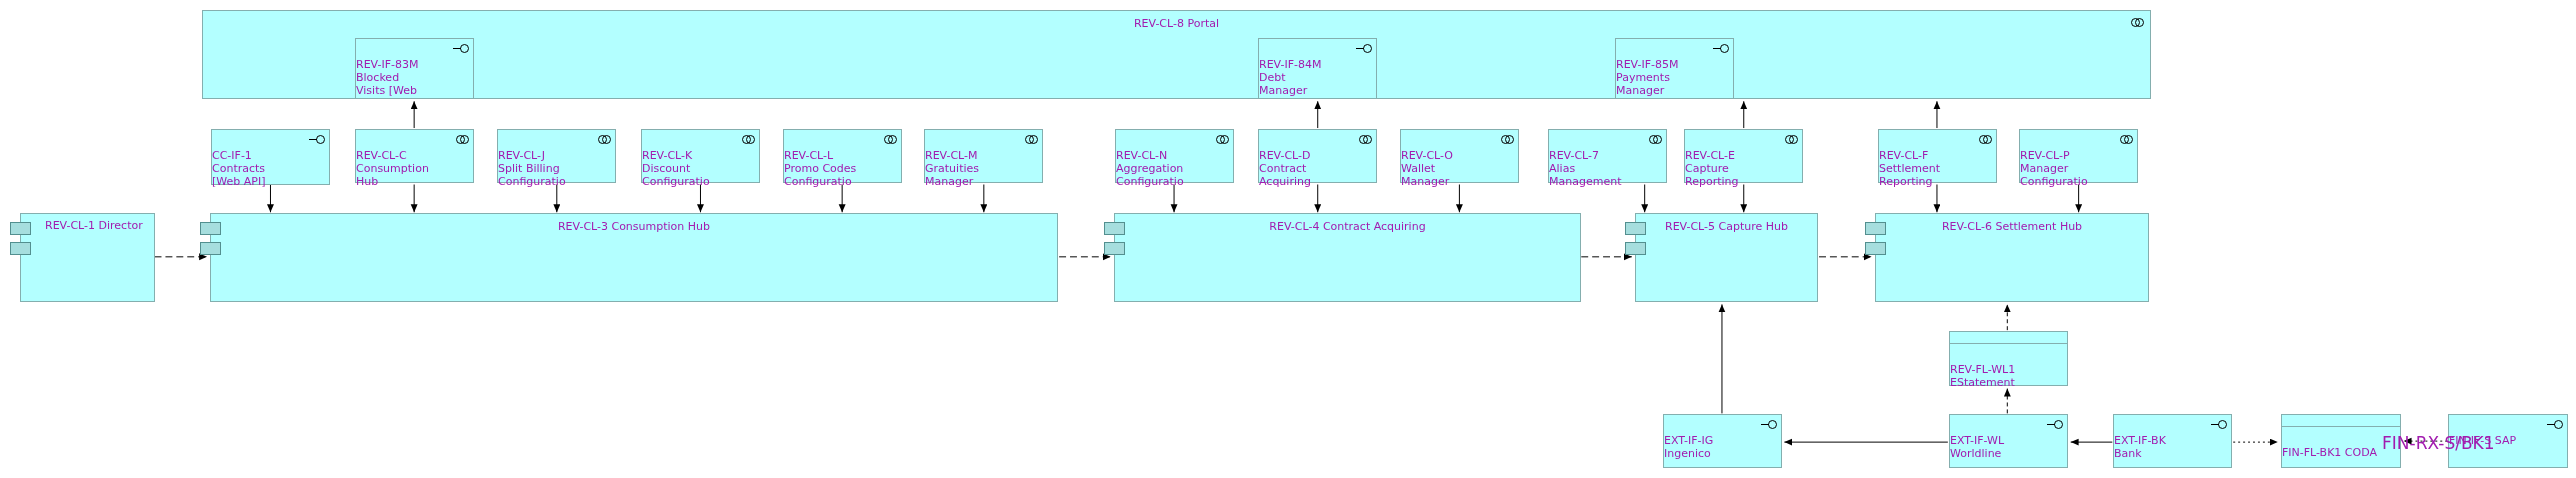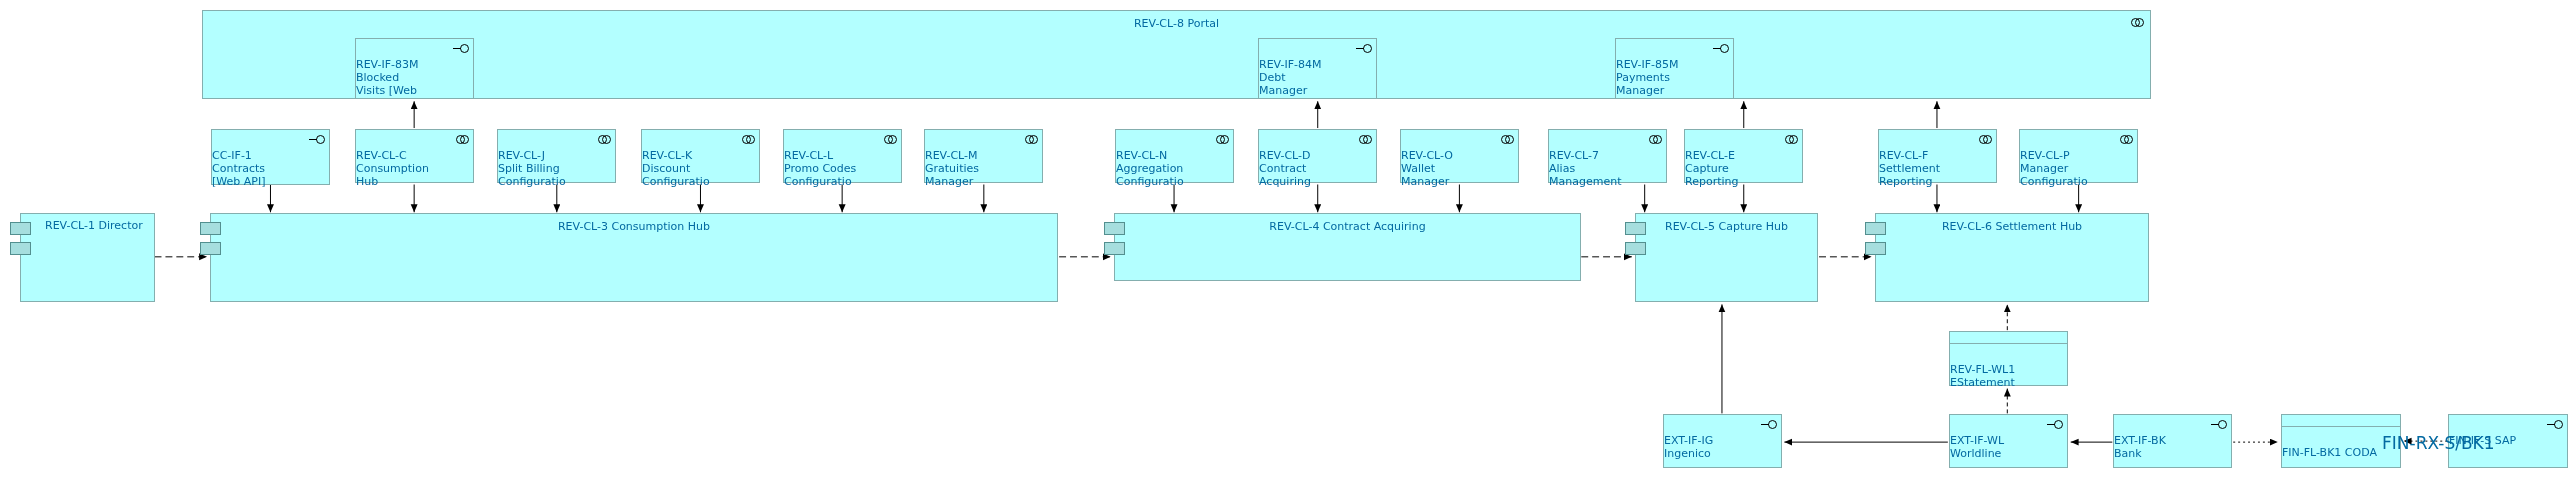--- a/index.html
+++ b/index.html
@@ -1,17 +1,17 @@
 <!DOCTYPE html>
 <html style="--node-fill: #b3ffff; --node-border: #84aeae; --port-fill: #a6dede; --port-border: #538f8f;"><head>
 <meta charset="utf-8">
 <style>
   html,body{margin:0;padding:0;background:#ffffff;}
   .canvas{position:relative;width:2576px;height:479px;background:#ffffff;
-    font-family:"DejaVu Sans","Liberation Sans",sans-serif;color:#0369a1;}
+    font-family:"DejaVu Sans","Liberation Sans",sans-serif;color:#a21caf;}
   svg.wires{position:absolute;left:0;top:0;z-index:1;}
   .node{position:absolute;background:var(--node-fill,#b3ffff);
     border:1px solid var(--node-border,#84aeae);box-sizing:border-box;
     font-size:11px;line-height:13px;z-index:2;}
   .center{padding-top:19px;}
   .nid{white-space:nowrap;}
   .nm{white-space:nowrap;}
   
   .icon-comp{position:absolute;top:5px;right:4px;width:13px;height:9px;}
   .icon-comp::before,.icon-comp::after{content:"";position:absolute;top:0;width:7px;height:7px;
@@ -182,21 +182,21 @@
   <div class="node" style="left:20px;top:213px;width:135px;height:89px;">
     <span class="port p1"></span>
     <span class="port p2"></span>
     <div class="dlabel">REV-CL-1 Director</div>
   </div>
   <div class="node" style="left:210px;top:213px;width:848px;height:89px;">
     <span class="port p1"></span>
     <span class="port p2"></span>
     <div class="hlabel">REV-CL-3 Consumption Hub</div>
   </div>
-  <div class="node" style="left:1114px;top:213px;width:467px;height:68px;">
+  <div class="node" style="left:1114px;top:213px;width:467px;height:89px;">
     <span class="port p1"></span>
     <span class="port p2"></span>
     <div class="hlabel">REV-CL-4 Contract Acquiring</div>
   </div>
   <div class="node" style="left:1635px;top:213px;width:183px;height:89px;">
     <span class="port p1"></span>
     <span class="port p2"></span>
     <div class="hlabel">REV-CL-5 Capture Hub</div>
   </div>
   <div class="node" style="left:1875px;top:213px;width:274px;height:89px;">

